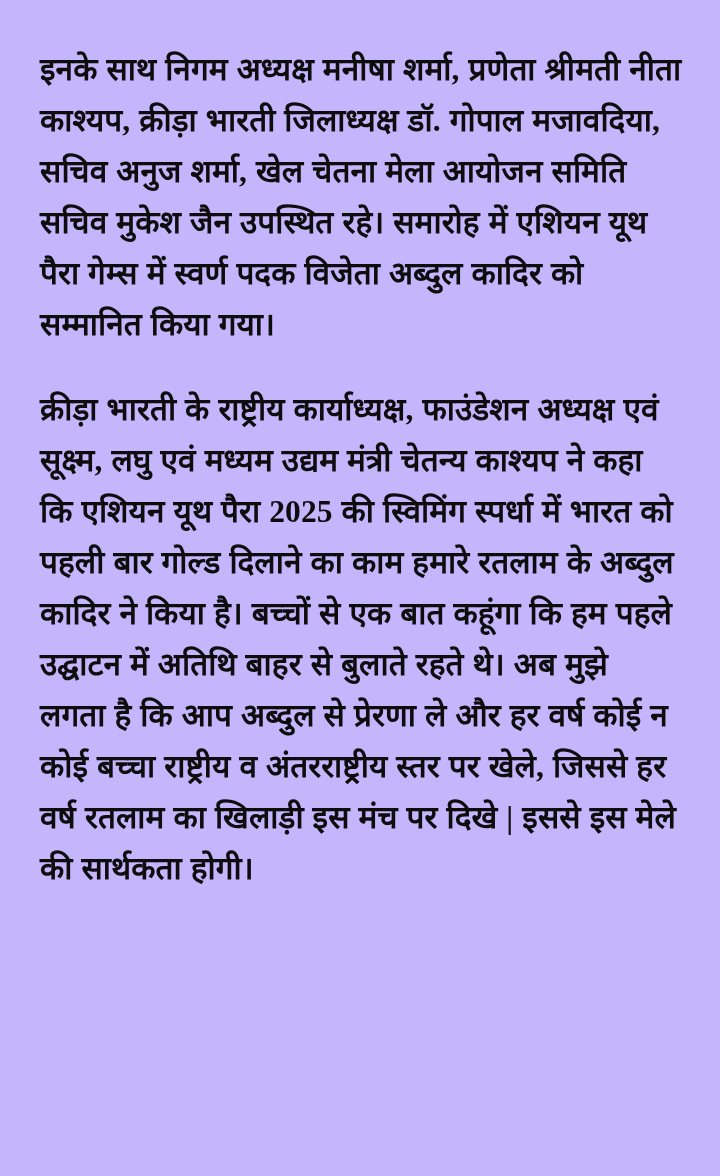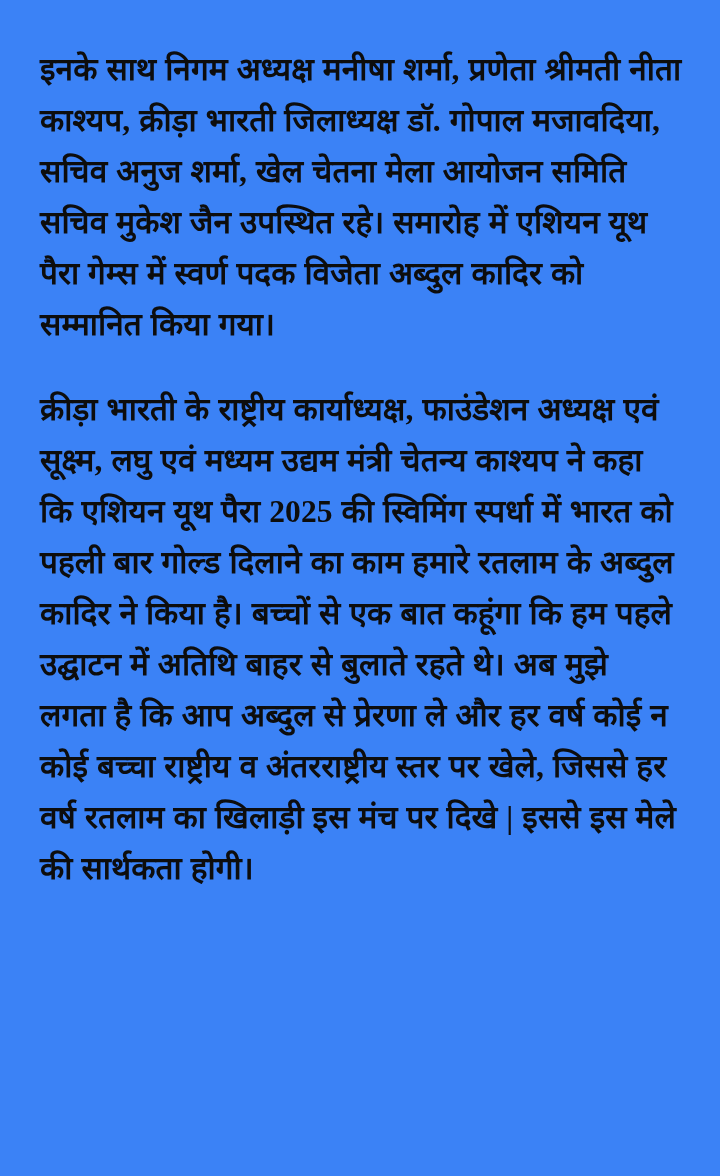--- a/index.html
+++ b/index.html
@@ -11,21 +11,21 @@
     width: 720px;
     height: 1176px;
     overflow: hidden;
     font-family: "Liberation Serif", "DejaVu Serif", serif;
   }
   .page {
     width: 720px;
     height: 1176px;
     box-sizing: border-box;
     padding: 44px 38px 20px 40px;
-    background: #3b82f6;
+    background: #c4b5fd;
   }
   .article-body {
     display: block;
   }
   .para {
     margin: 0 0 34px 0;
     color: #0d0d0d;
     font-family: "Liberation Serif", "DejaVu Serif", serif;
     font-size: 31.5px;
     font-weight: 700;

